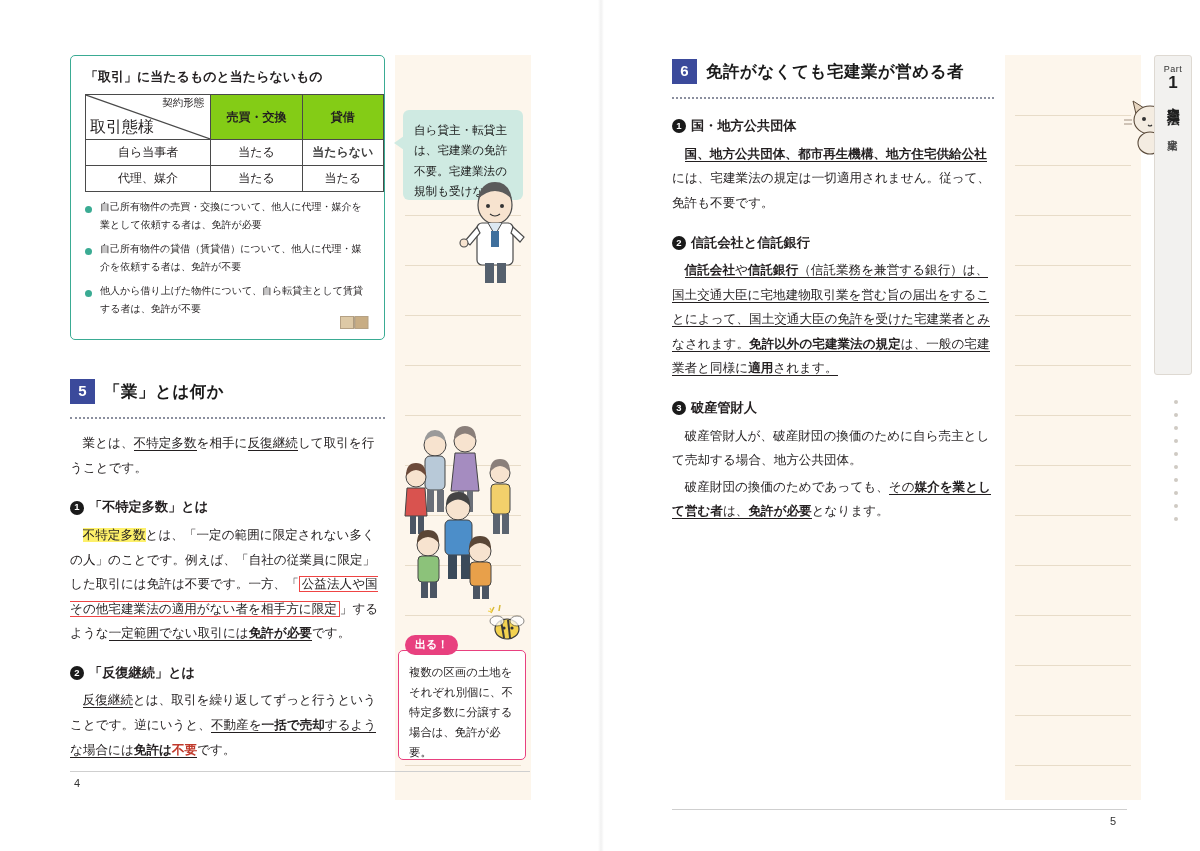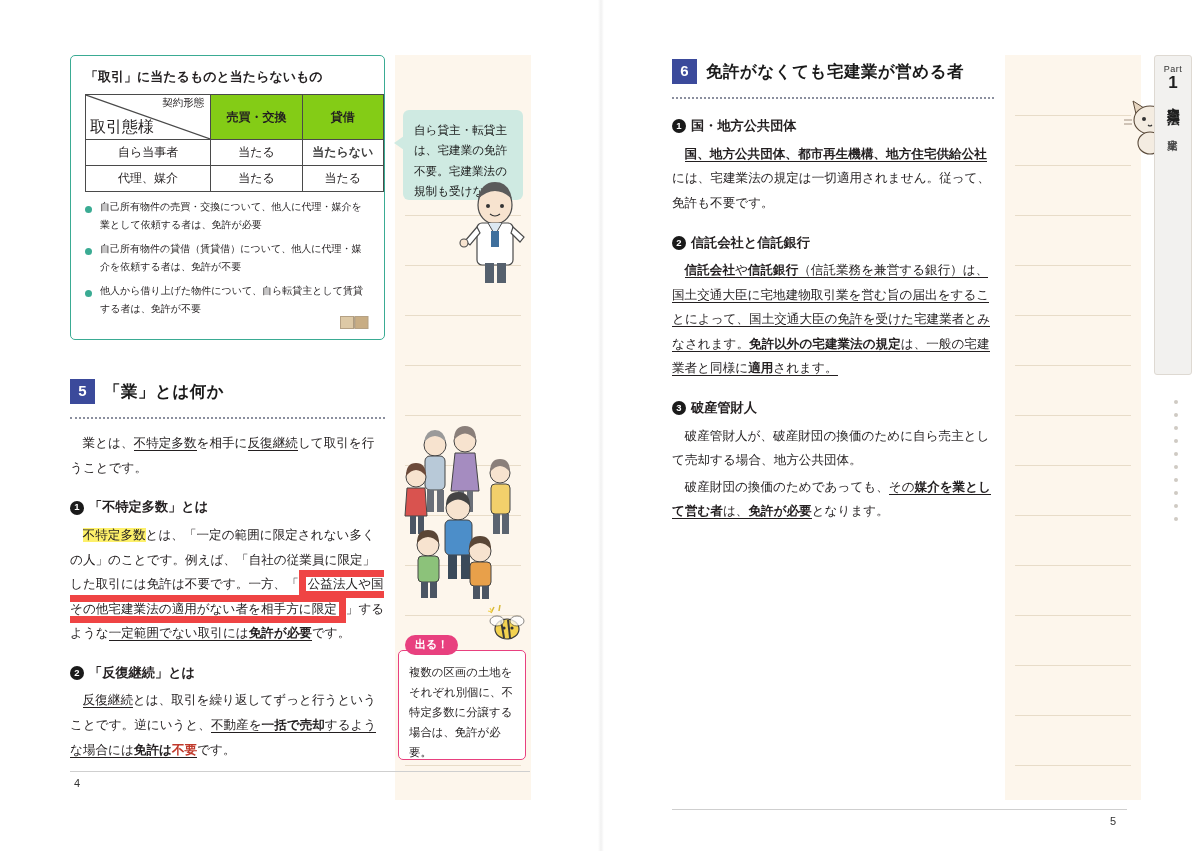--- a/index.html
+++ b/index.html
@@ -176,21 +176,21 @@
     top: -1px;
   }
 
   
   .u { border-bottom: 1px solid #231f20; }
   .u-th { border-bottom: 1.6px solid #231f20; }
   .red { color: #c0392b; }
   .redb { color: #404040; font-weight: bold; }
   .hl { background: #fdf06a; }
   .boxed {
-    border: 7px solid #ef4444;
+    border: 1px solid #ef4444;
     padding: 0 2px;
     text-align: center;
   }
   b { font-weight: bold; }
 
   
   .green-box {
     position: absolute;
     border: 1.6px solid #3aab93;
     border-radius: 5px;

